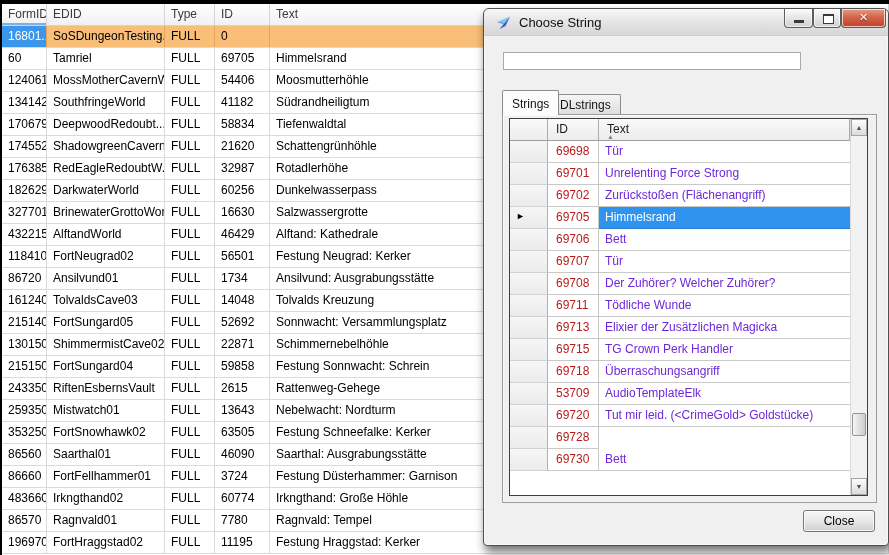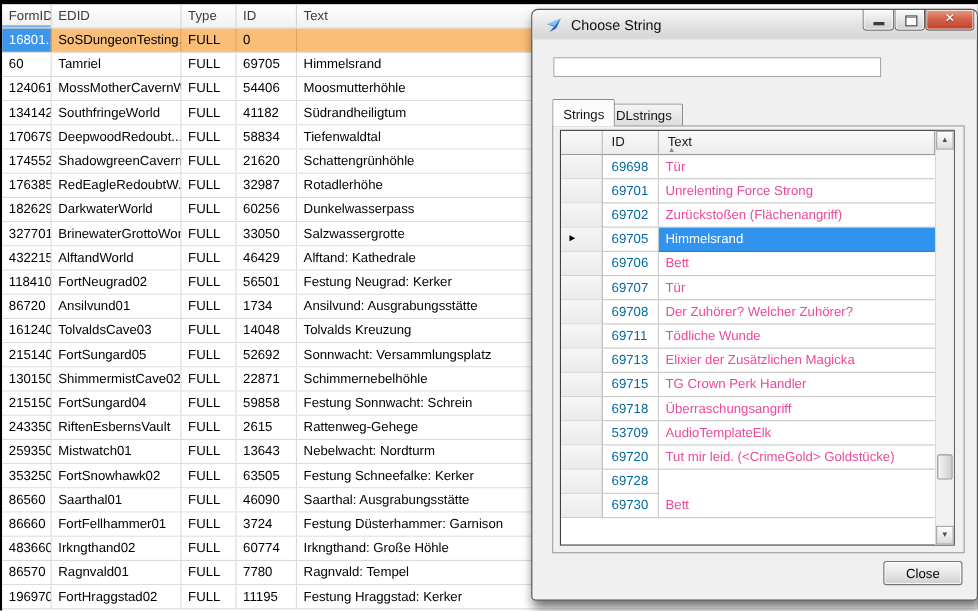--- a/index.html
+++ b/index.html
@@ -71,23 +71,23 @@
     line-height:21px;padding-left:8px;color:#1a1a1a;position:relative;font-size:12px;}
   .gh.corner{width:38px;padding:0;}
   .gh.gid{width:51px;}
   .gh.gtext{flex:1;}
   .sortglyph{position:absolute;right:-16px;top:7px;font-size:7px;color:#8a8a8a;z-index:5;}
   .grow{display:flex;height:22px;flex:0 0 22px;}
   .g-rowhdr{width:38px;box-sizing:border-box;background:linear-gradient(#f6f6f6,#ebebeb);
     border-right:1px solid #b2b2b2;border-bottom:1px solid #d2d2d2;position:relative;}
   .g-marker{position:absolute;left:6px;top:4px;font-size:9px;color:#000;}
   .g-id{width:51px;box-sizing:border-box;border-right:1px solid #c9c9c9;border-bottom:1px solid #c9c9c9;
-    padding-left:8px;line-height:21px;font-size:12px;color:#0369a1;white-space:nowrap;overflow:hidden;}
+    padding-left:8px;line-height:21px;font-size:12px;color:#b91c1c;white-space:nowrap;overflow:hidden;}
   .g-text{flex:1;box-sizing:border-box;border-bottom:1px solid #c9c9c9;
-    padding-left:6px;line-height:21px;font-size:12px;color:#ec4899;white-space:nowrap;overflow:hidden;}
+    padding-left:6px;line-height:21px;font-size:12px;color:#6d28d9;white-space:nowrap;overflow:hidden;}
   .grow.sel .g-text{background:var(--grid_selection_bg);color:#fff;border-bottom-color:#2b7fd0;}
   
   #gscroll{width:17px;background:#f2f2f2;border-left:1px solid #d9d9d9;position:relative;box-sizing:border-box;}
   .sb-btn{position:absolute;left:0;right:0;height:17px;box-sizing:border-box;
     background:linear-gradient(#fdfdfd,#dcdcdc);border:1px solid #a5a5a5;
     text-align:center;font-size:7px;line-height:15px;color:#4f4f4f;}
   #sb-up{top:0;} #sb-down{bottom:0;}
   #sb-thumb{position:absolute;left:1px;right:1px;top:294px;height:23px;box-sizing:border-box;
     background:linear-gradient(90deg,#f4f4f4,#cdcdcd);border:1px solid #969696;border-radius:2px;}
   
@@ -160,21 +160,21 @@
         <div class="lcell c-formid">182629</div>
         <div class="lcell c-edid">DarkwaterWorld</div>
         <div class="lcell c-type">FULL</div>
         <div class="lcell c-id">60256</div>
         <div class="lcell c-text">Dunkelwasserpass</div>
       </div>
       <div class="lrow">
         <div class="lcell c-formid">327701</div>
         <div class="lcell c-edid">BrinewaterGrottoWorl...</div>
         <div class="lcell c-type">FULL</div>
-        <div class="lcell c-id">33050</div>
+        <div class="lcell c-id">16630</div>
         <div class="lcell c-text">Salzwassergrotte</div>
       </div>
       <div class="lrow">
         <div class="lcell c-formid">432215</div>
         <div class="lcell c-edid">AlftandWorld</div>
         <div class="lcell c-type">FULL</div>
         <div class="lcell c-id">46429</div>
         <div class="lcell c-text">Alftand: Kathedrale</div>
       </div>
       <div class="lrow">

